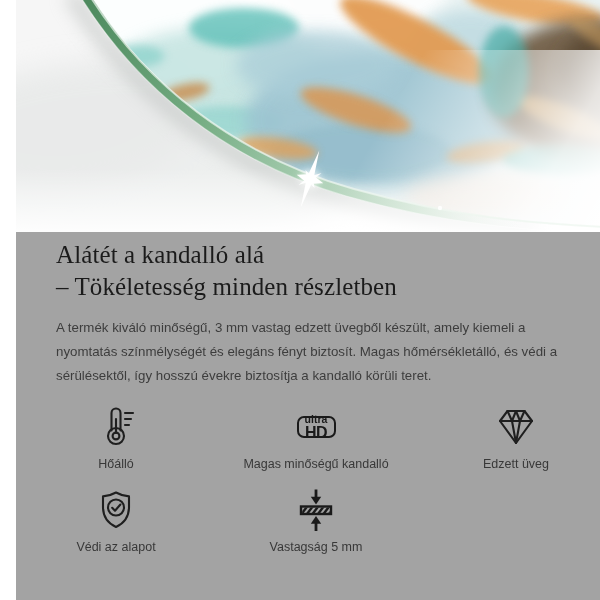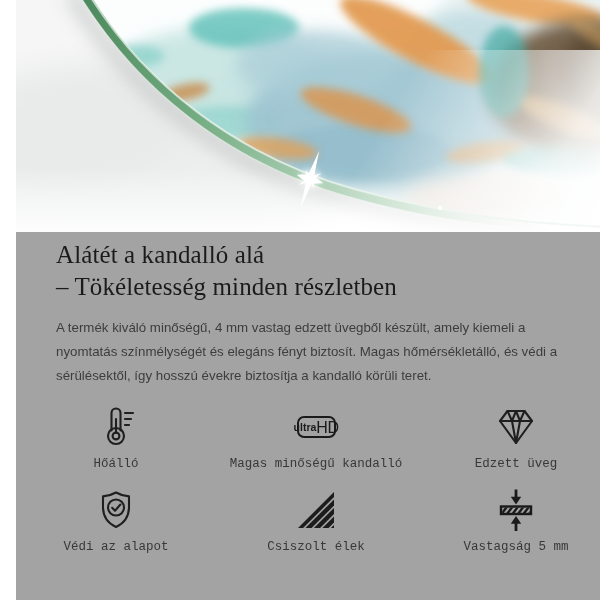--- a/index.html
+++ b/index.html
@@ -29,30 +29,30 @@
   }
 
   .features{
     margin-top:14px;
     display:grid;
     grid-template-columns:repeat(3,1fr);
     row-gap:13px;
   }
   .feature{display:flex;flex-direction:column;align-items:center;}
   .icon-wrap{height:50px;display:flex;align-items:center;justify-content:center;}
-  .f-label{margin-top:5px;font-size:12.5px;line-height:15px;color:#383838;text-align:center;font-family:Liberation Mono, monospace;}
+  .f-label{margin-top:5px;font-size:12.5px;line-height:15px;color:#383838;text-align:center;}
 
   .uhd-box{
     width:39px;height:22px;
     border:2.5px solid #1a1a1a;border-radius:7px;
-    display:flex;align-items:center;justify-content:center;
+    display:flex;flex-direction:column;align-items:center;justify-content:center;
     color:#1a1a1a;box-sizing:border-box;
   }
   .uhd-top{font-size:10.5px;font-weight:600;line-height:11px;}
-  .uhd-bottom{font-size:16px;font-weight:400;line-height:15px;letter-spacing:-.5px;}
+  .uhd-bottom{font-size:16px;font-weight:700;line-height:15px;letter-spacing:-.5px;}
 
   .fe-icon{stroke:#1f1f1f;fill:none;stroke-width:2.1;stroke-linecap:round;stroke-linejoin:round;}
 </style>
 </head>
 <body>
 
 <div class="page">
 
   <div class="hero">
     <svg width="600" height="232" viewBox="0 0 600 232">
@@ -137,21 +137,21 @@
         <path d="M0,-30 L3,-4 L14,0 L3,4 L0,30 L-3,4 L-14,0 L-3,-4 Z" fill="#ffffff" transform="rotate(18)"></path>
         <path d="M0,-13 L2,-2.5 L10,0 L2,2.5 L0,13 L-2,2.5 L-10,0 L-2,-2.5 Z" fill="#ffffff" opacity="0.9" transform="rotate(63)"></path>
       </g>
       <circle cx="424" cy="208" r="2.2" fill="#ffffff" opacity="0.85"></circle>
     </svg>
   </div>
 
   <h1 class="title">Alátét a kandalló alá
 – Tökéletesség minden részletben</h1>
 
-  <p class="desc">A termék kiváló minőségű, 4 mm vastag edzett üvegből készült, amely kiemeli a nyomtatás színmélységét és elegáns fényt biztosít. Magas hőmérsékletálló, és védi a sérülésektől, így hosszú évekre biztosítja a kandalló körüli teret.</p>
+  <p class="desc">A termék kiváló minőségű, 3 mm vastag edzett üvegből készült, amely kiemeli a nyomtatás színmélységét és elegáns fényt biztosít. Magas hőmérsékletálló, és védi a sérülésektől, így hosszú évekre biztosítja a kandalló körüli teret.</p>
 
   <div class="features">
 
     <div class="feature">
       <div class="icon-wrap">
         <svg class="fe-icon" width="44" height="46" viewBox="0 0 44 46">
           <circle cx="22" cy="32" r="8"></circle>
           <path d="M17.5 26.5 V 9 a4.5 4.5 0 0 1 9 0 V 26.5"></path>
           <line x1="22" y1="15" x2="22" y2="29"></line>
           <circle cx="22" cy="32" r="3.4"></circle>
@@ -189,39 +189,20 @@
       <div class="icon-wrap">
         <svg class="fe-icon" width="44" height="44" viewBox="0 0 44 44">
           <path d="M22 4.5 C26 6.8 30.5 8 35 8.4 V19 C35 28.6 29.8 35.4 22 39 C14.2 35.4 9 28.6 9 19 V8.4 C13.5 8 18 6.8 22 4.5 Z"></path>
           <circle cx="22" cy="19.5" r="8"></circle>
           <path d="M18.2 19.8 l2.8 2.9 l5.4 -6.2"></path>
         </svg>
       </div>
       <span class="f-label">Védi az alapot</span>
     </div>
 
-    <div class="feature">
-      <div class="icon-wrap">
-        <svg width="44" height="44" viewBox="0 0 44 44">
-          <defs>
-            <clipPath id="triClip">
-                <path d="M4 40 L40 4 L40 40 Z"></path>
-              </clipPath>
-          </defs>
-          <g clip-path="url(#triClip)" stroke="#1c1c1c" stroke-width="4.4" stroke-linecap="butt">
-            <line x1="0" y1="46" x2="48" y2="-2"></line>
-            <line x1="8.5" y1="46" x2="56.5" y2="-2"></line>
-            <line x1="17" y1="46" x2="65" y2="-2"></line>
-            <line x1="25.5" y1="46" x2="73.5" y2="-2"></line>
-            <line x1="34" y1="46" x2="82" y2="-2"></line>
-          </g>
-        </svg>
-      </div>
-      <span class="f-label">Csiszolt élek</span>
-    </div>
 
     <div class="feature">
       <div class="icon-wrap">
         <svg width="44" height="46" viewBox="0 0 44 46">
           <defs>
             <clipPath id="barClip">
                 <rect x="8.2" y="20.6" width="27.6" height="5.3"></rect>
               </clipPath>
           </defs>
           <rect x="7" y="19.5" width="30" height="7.5" fill="none" stroke="#1a1a1a" stroke-width="2.4"></rect>

